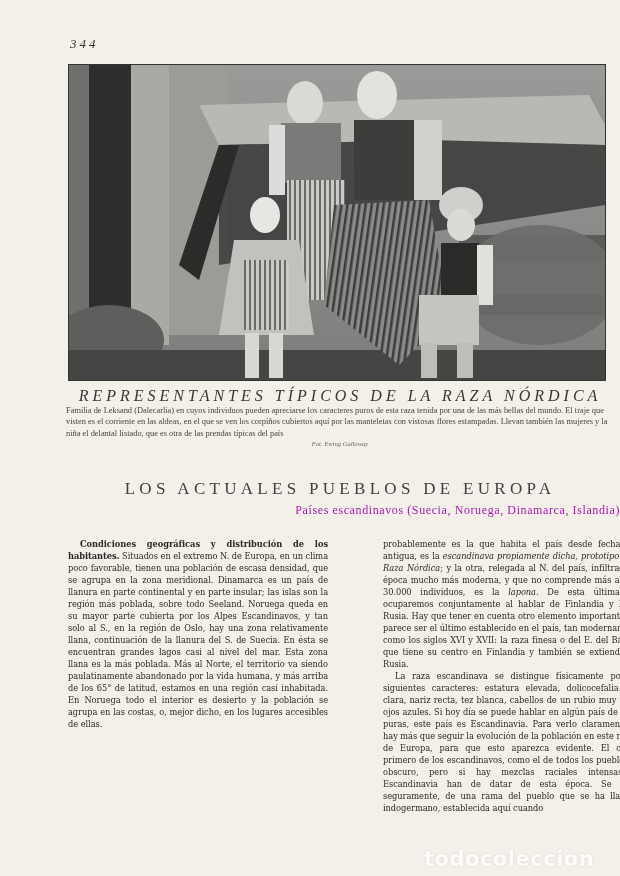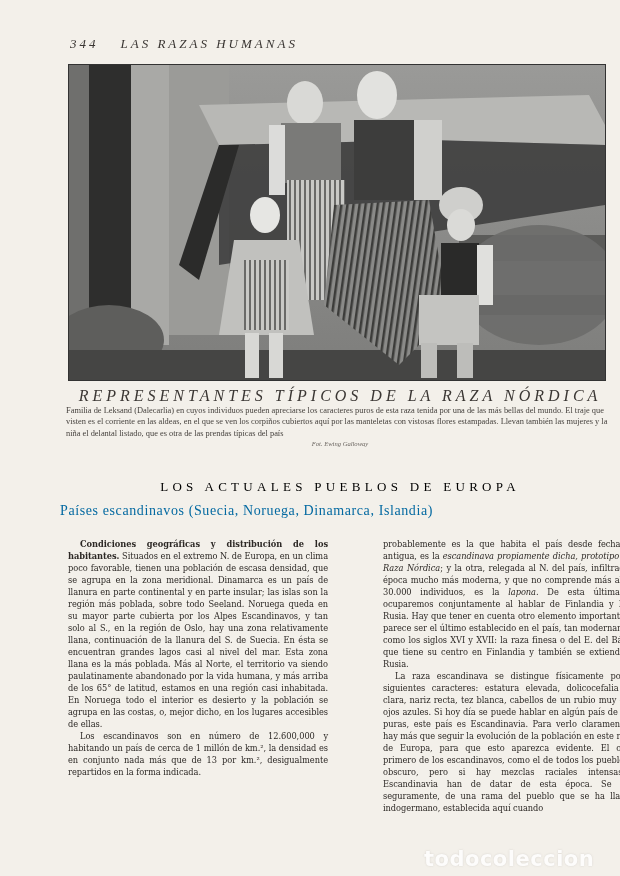--- a/index.html
+++ b/index.html
@@ -7,21 +7,21 @@
     width:620px; height:876px; overflow:hidden;
     background:#f3f0ea;
     font-family:"DejaVu Serif", serif;
     color:#2a2623;
     position:relative;
   }
   .running-head {
     position:absolute; left:70px; top:36px;
     font-family:"Liberation Serif", serif; font-style:italic;
     font-size:13px; letter-spacing:3px; color:#3a3633;
-    display:flex; gap:22px;
+    display:flex; gap:14px;
   }
   .photo {
     position:absolute; left:68px; top:64px; width:536px; height:315px;
     background:#777; overflow:hidden;
     border:1px solid #333;
   }
   .photo svg { display:block; width:100%; height:100%; }
   .caption-title {
     position:absolute; left:60px; width:560px; top:387px; text-align:center;
     font-family:"Liberation Serif", serif; font-style:italic;
@@ -31,25 +31,25 @@
     position:absolute; left:66px; width:546px; top:405px;
     font-family:"Liberation Serif", serif; font-size:8.4px; line-height:11.3px;
     color:#46423e; 
   }
   .caption-credit {
     position:absolute; left:60px; width:560px; top:440px; text-align:center;
     font-family:"Liberation Serif", serif; font-style:italic; font-size:6.6px; color:#6a6560;
   }
   .main-title {
     position:absolute; left:60px; width:560px; top:479px; text-align:center;
-    font-family:"Liberation Serif", serif; font-size:13px; letter-spacing:4.3px; color:#000000;
+    font-family:"Liberation Serif", serif; font-size:17px; letter-spacing:4.3px; color:#404040;
   }
   .subtitle {
-    position:absolute; left:60px; width:560px; top:503px; text-align:left;
-    font-family:"Liberation Serif", serif; font-size:14px; letter-spacing:0.6px; color:#0369a1;
+    position:absolute; left:60px; width:560px; top:503px; text-align:right;
+    font-family:"Liberation Serif", serif; font-size:12px; letter-spacing:0.6px; color:#a21caf;
   }
   .column {
     position:absolute; top:538px; width:260px;
     font-family:"DejaVu Serif", serif; font-size:8.25px; line-height:12px;
     color:#2c2825; text-align:justify; letter-spacing:-0.05px;
   }
   .col-left { left:68px; }
   .col-right { left:355px;margin-left:28px; }
   .column p { margin:0; text-indent:12px; }
   .column p.noindent { text-indent:0; }
@@ -60,21 +60,20 @@
     font-family:"DejaVu Sans", sans-serif; font-weight:bold; font-size:21px;
     color:#ffffff; opacity:0.85; letter-spacing:0.5px;
     text-shadow:0 0 2px rgba(180,175,170,0.6);
   }
 </style>
 </head>
 <body>
 
 <div class="running-head">
   <span>344</span>
-  <span>LAS RAZAS HUMANAS</span>
 </div>
 
 <div class="photo">
   <svg viewBox="0 0 536 315" preserveAspectRatio="none">
     <defs>
       <linearGradient id="sky" x1="0" y1="0" x2="0" y2="1">
         <stop offset="0" stop-color="#9a9a98"></stop>
         <stop offset="1" stop-color="#7d7d7b"></stop>
       </linearGradient>
       <pattern id="stripes" width="6" height="10" patternUnits="userSpaceOnUse" patternTransform="rotate(8)">
@@ -136,21 +135,20 @@
 <div class="caption-credit">Fot. Ewing Galloway</div>
 
 <div class="main-title">LOS ACTUALES PUEBLOS DE EUROPA</div>
 <div class="subtitle">Países escandinavos (Suecia, Noruega, Dinamarca, Islandia)</div>
 
 <div class="column col-left">
   <p>
     <b>Condiciones geográficas y distribución de los habitantes.</b>
     <span>Situados en el extremo N. de Europa, en un clima poco favorable, tienen una población de escasa densidad, que se agrupa en la zona meridional. Dinamarca es un país de llanura en parte continental y en parte insular; las islas son la región más poblada, sobre todo Seeland. Noruega queda en su mayor parte cubierta por los Alpes Escandinavos, y tan solo al S., en la región de Oslo, hay una zona relativamente llana, continuación de la llanura del S. de Suecia. En ésta se encuentran grandes lagos casi al nivel del mar. Esta zona llana es la más poblada. Más al Norte, el territorio va siendo paulatinamente abandonado por la vida humana, y más arriba de los 65° de latitud, estamos en una región casi inhabitada. En Noruega todo el interior es desierto y la población se agrupa en las costas, o, mejor dicho, en los lugares accesibles de ellas.</span>
   </p>
-  <p>Los escandinavos son en número de 12.600,000 y habitando un país de cerca de 1 millón de km.², la densidad es en conjunto nada más que de 13 por km.², desigualmente repartidos en la forma indicada.</p>
 </div>
 
 <div class="column col-right">
   <p class="noindent">
     <span>probablemente es la que habita el país desde fecha más antigua, es la </span><i>escandinava propiamente dicha, prototipo de la Raza Nórdica</i><span>; y la otra, relegada al N. del país, infiltrada en época mucho más moderna, y que no comprende más allá de 30.000 individuos, es la </span><i>lapona</i><span>. De esta última nos ocuparemos conjuntamente al hablar de Finlandia y N. de Rusia. Hay que tener en cuenta otro elemento importante que parece ser el último establecido en el país, tan modernamente como los siglos XVI y XVII: la raza finesa o del E. del Báltico, que tiene su centro en Finlandia y también se extiende por Rusia.</span>
   </p>
   <p>La raza escandinava se distingue físicamente por los siguientes caracteres: estatura elevada, dolicocefalia bien clara, nariz recta, tez blanca, cabellos de un rubio muy claro, ojos azules. Si hoy día se puede hablar en algún país de razas puras, este país es Escandinavia. Para verlo claramente no hay más que seguir la evolución de la población en este rincón de Europa, para que esto aparezca evidente. El origen primero de los escandinavos, como el de todos los pueblos, es obscuro, pero si hay mezclas raciales intensas en Escandinavia han de datar de esta época. Se trata, seguramente, de una rama del pueblo que se ha llamado indogermano, establecida aquí cuando</p>
 </div>
 
 <div class="watermark">todocoleccion</div>

